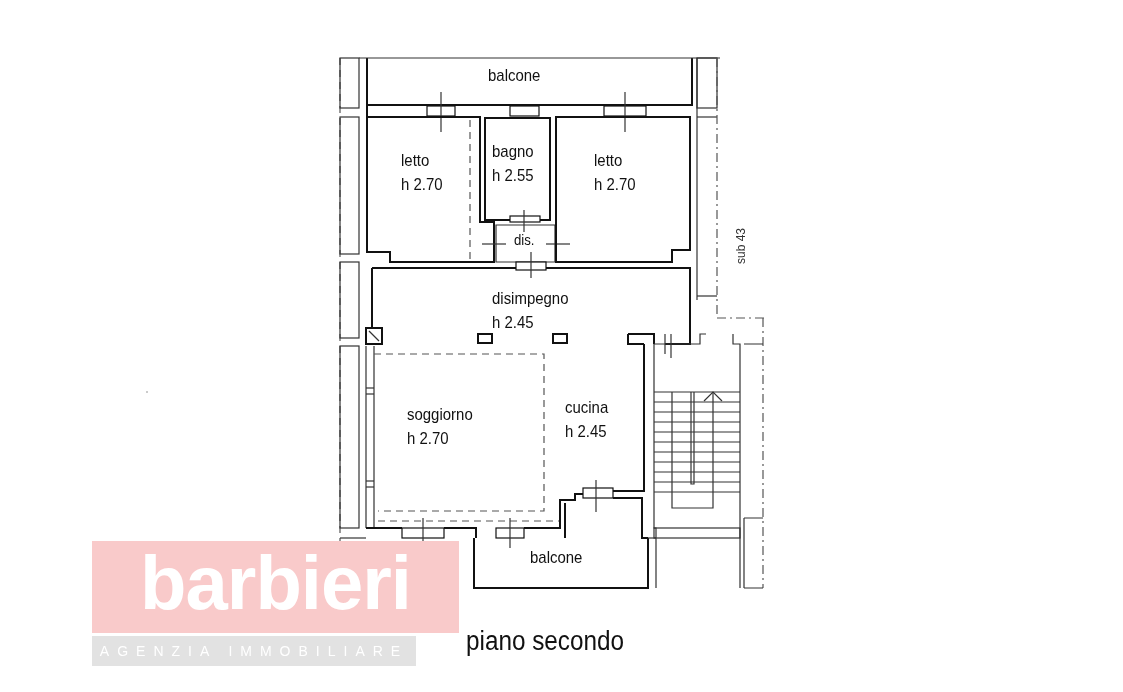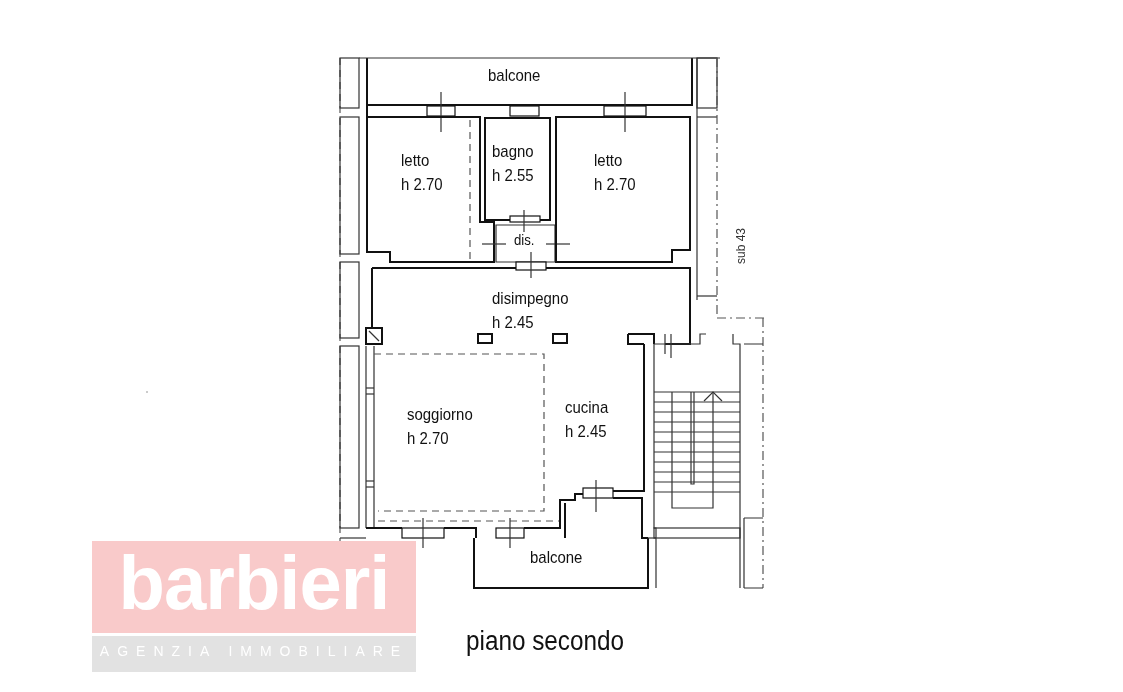--- a/index.html
+++ b/index.html
@@ -5,23 +5,23 @@
   html, body { margin:0; padding:0; background:#ffffff; }
   body { width:1123px; height:692px; position:relative; overflow:hidden; font-family:"Liberation Sans", sans-serif; }
   #plan { position:absolute; left:0; top:0; width:1123px; height:692px; }
   .wall { fill:none; stroke:#111; stroke-width:2; }
   .thin { fill:none; stroke:#333; stroke-width:1.2; }
   .dash { fill:none; stroke:#555; stroke-width:1.2; stroke-dasharray:7 5; }
   .dashdot { fill:none; stroke:#555; stroke-width:1.2; stroke-dasharray:9 4 2 4; }
   .win { fill:#fff; stroke:#111; stroke-width:1.2; }
   .room-label { position:absolute; font-size:17px; color:#111; line-height:24px; transform:scaleX(0.88); transform-origin:left top; white-space:nowrap; }
   .side-label { position:absolute; font-size:12px; color:#333; transform:rotate(-90deg); transform-origin:left top; white-space:nowrap; }
-  .logo-top { position:absolute; left:92px; top:541px; width:324px; height:92px; background:#f9caca; }
+  .logo-top { position:absolute; left:92px; top:541px; width:324px; height:92px; background:#f9caca;padding-left:43px; }
   .logo-name { position:absolute; left:0; top:0; width:100%; text-align:center; font-weight:bold; font-size:76px; line-height:84px; color:#fff; letter-spacing:-1px; }
-  .logo-bottom { position:absolute; left:92px; top:636px; width:324px; height:36px; background:#e2e2e2; }
+  .logo-bottom { position:absolute; left:92px; top:636px; width:324px; height:30px; background:#e2e2e2; }
   .logo-sub { position:absolute; left:0; top:0; width:100%; text-align:center; font-size:14px; line-height:30px; color:#fff; letter-spacing:8px; }
   .caption { position:absolute; left:466px; top:626px; font-size:27px; color:#111; white-space:nowrap; transform:scaleX(0.9); transform-origin:left top; }
 </style>
 </head>
 <body>
 
 <svg id="plan" viewBox="0 0 1123 692" xmlns="http://www.w3.org/2000/svg">
 
   <line class="dash" x1="340" y1="58" x2="340" y2="545"></line>
 

